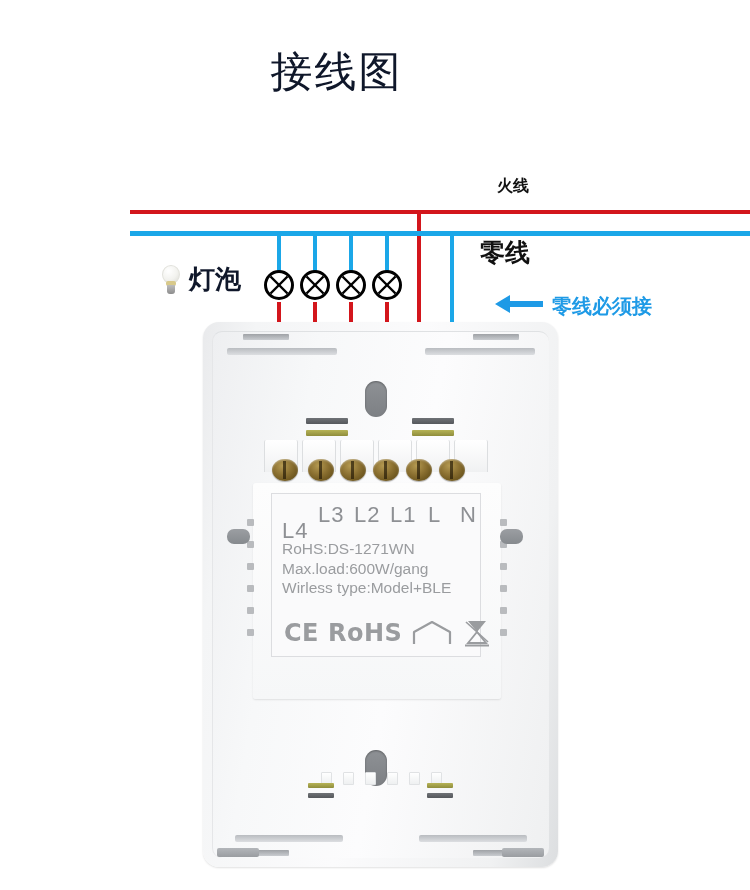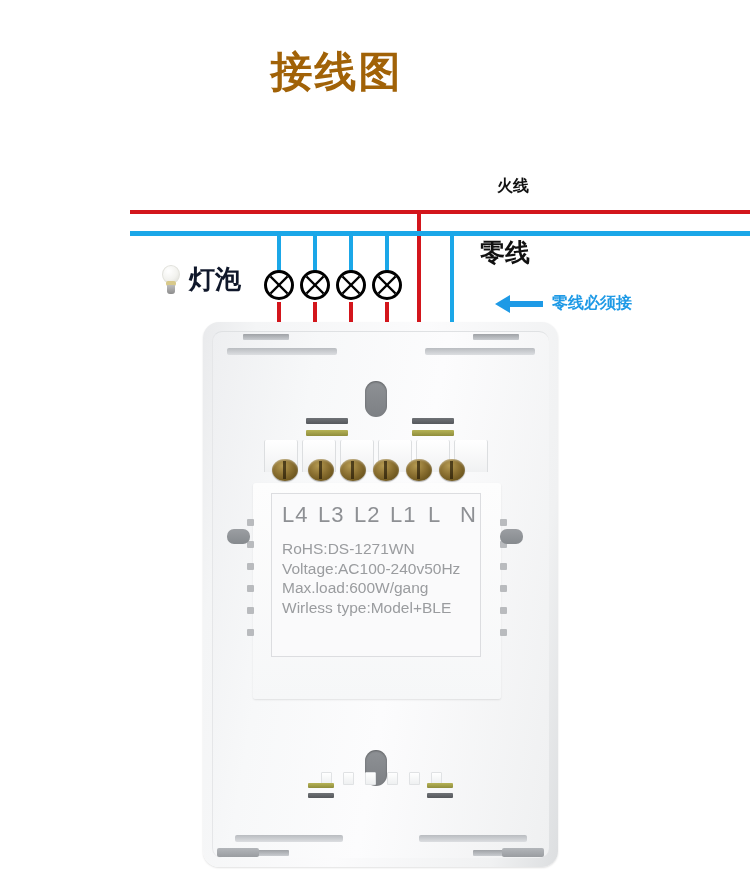--- a/index.html
+++ b/index.html
@@ -16,22 +16,22 @@
     background: #ffffff;
   }
 
   
   .title {
     position: absolute;
     left: 0; top: 44px;
     width: 673px;
     text-align: center;
     font-size: 42px;
-    font-weight: 700;
-    color: #a16207;
+    font-weight: 400;
+    color: #0f172a;
     letter-spacing: 2px;
     font-family: "DejaVu Sans", "Liberation Sans", sans-serif;
   }
 
   
   .bus-live {
     position: absolute;
     left: 130px; top: 210px;
     width: 620px; height: 4px;
     background: #d3161c;
@@ -102,21 +102,21 @@
 
   
   .note-arrow {
     position: absolute;
     left: 495px; top: 294px;
     width: 48px; height: 20px;
   }
   .note-text {
     position: absolute;
     left: 552px; top: 293px;
-    font-size: 16px; font-weight: 700; color: #1e9ae6;
+    font-size: 20px; font-weight: 700; color: #1e9ae6;
     font-family: Liberation Sans, sans-serif;
     white-space: nowrap;
     text-align: right;
   }
 
   
   .switch-body {
     position: absolute;
     left: 203px; top: 322px;
     width: 355px; height: 545px;
@@ -381,34 +381,46 @@
     <div class="tooth" style="right:-6px; top:36px;"></div>
     <div class="tooth" style="right:-6px; top:58px;"></div>
     <div class="tooth" style="right:-6px; top:80px;"></div>
     <div class="tooth" style="right:-6px; top:102px;"></div>
     <div class="tooth" style="right:-6px; top:124px;"></div>
     <div class="tooth" style="right:-6px; top:146px;"></div>
 
     <div class="module-label">
 
       <div class="term-names">
-        <span style="width:36px;">L4</span>
+        <span style="width:36px;margin-top:16px;">L4</span>
         <span style="width:36px;">L3</span>
         <span style="width:36px;">L2</span>
         <span style="width:38px;">L1</span>
         <span style="width:32px;">L</span>
         <span style="width:24px;">N</span>
       </div>
 
       <div class="specs">
         <div>RoHS:DS-1271WN</div>
-        <div>Voltage:AC100-240v50Hz</div>
         <div>Max.load:600W/gang</div>
         <div>Wirless type:Model+BLE</div>
       </div>
 
+      <div class="certs">
+        <span class="cert-text">CE</span>
+        <span class="cert-text">RoHS</span>
+        <svg width="42" height="28" viewBox="0 0 42 28">
+          <path d="M3 25 L3 13 L21 3 L39 13 L39 25" fill="none" stroke="#9a9c9f" stroke-width="2.2" stroke-linejoin="round"></path>
+        </svg>
+        <svg width="30" height="30" viewBox="0 0 30 30">
+          <path d="M6 3 L24 3 L15 14 Z" fill="#9a9c9f"></path>
+          <path d="M15 14 L24 25 L6 25 Z" fill="none" stroke="#9a9c9f" stroke-width="1.8"></path>
+          <line x1="3" y1="27.5" x2="27" y2="27.5" stroke="#9a9c9f" stroke-width="2"></line>
+          <line x1="4" y1="4" x2="26" y2="24" stroke="#9a9c9f" stroke-width="1.6"></line>
+        </svg>
+      </div>
     </div>
   </div>
 
   <div class="side-tab" style="left:227px; top:529px;"></div>
   <div class="side-tab" style="left:500px; top:529px;"></div>
 
 </div>
 
 </body></html>

